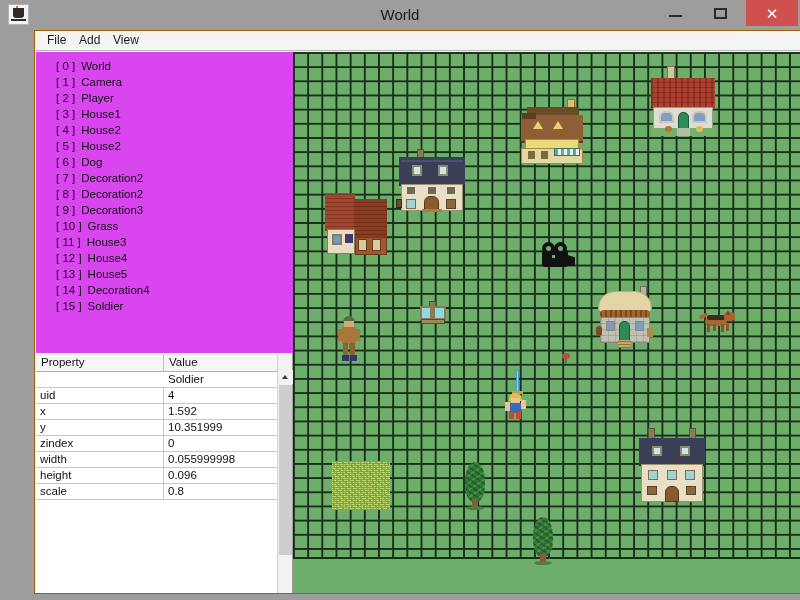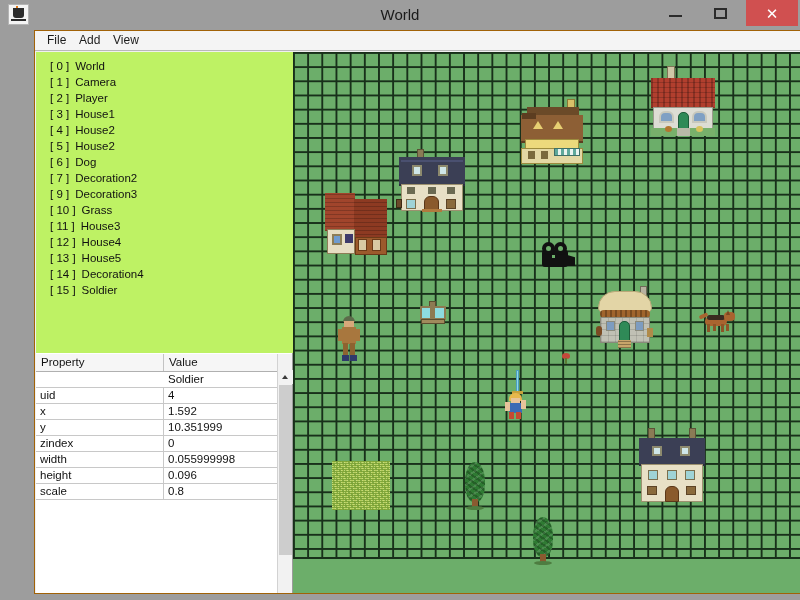--- a/index.html
+++ b/index.html
@@ -105,22 +105,23 @@
   .left-panel {
     position: absolute; left: 1px; top: 21px;
     width: 257px; height: 541px;
     background: #ffffff;
     border-right: 1px solid #9b9b9b;
     box-sizing: border-box;
   }
   .tree {
     position: absolute; left: 0; top: 0;
     width: 270px; height: 301px;
-    background: #bef264;
+    background: #d946ef;
     overflow: hidden;
+    padding-left: 6px;
   }
   .tree-row {
     position: relative;
     height: 16px; line-height: 16px;
     font-size: 11.5px; color: #111111;
     padding-left: 14px;
     white-space: nowrap;
     cursor: default;
   }
   .tree-row .idx { display: inline-block; }
@@ -291,20 +292,23 @@
           <span class="idx">[ 4 ]</span><span class="nm">House2</span>
         </div>
         <div class="tree-row">
           <span class="idx">[ 5 ]</span><span class="nm">House2</span>
         </div>
         <div class="tree-row">
           <span class="idx">[ 6 ]</span><span class="nm">Dog</span>
         </div>
         <div class="tree-row">
           <span class="idx">[ 7 ]</span><span class="nm">Decoration2</span>
+        </div>
+        <div class="tree-row">
+          <span class="idx">[ 8 ]</span><span class="nm">Decoration2</span>
         </div>
         <div class="tree-row">
           <span class="idx">[ 9 ]</span><span class="nm">Decoration3</span>
         </div>
         <div class="tree-row">
           <span class="idx">[ 10 ]</span><span class="nm">Grass</span>
         </div>
         <div class="tree-row">
           <span class="idx">[ 11 ]</span><span class="nm">House3</span>
         </div>

